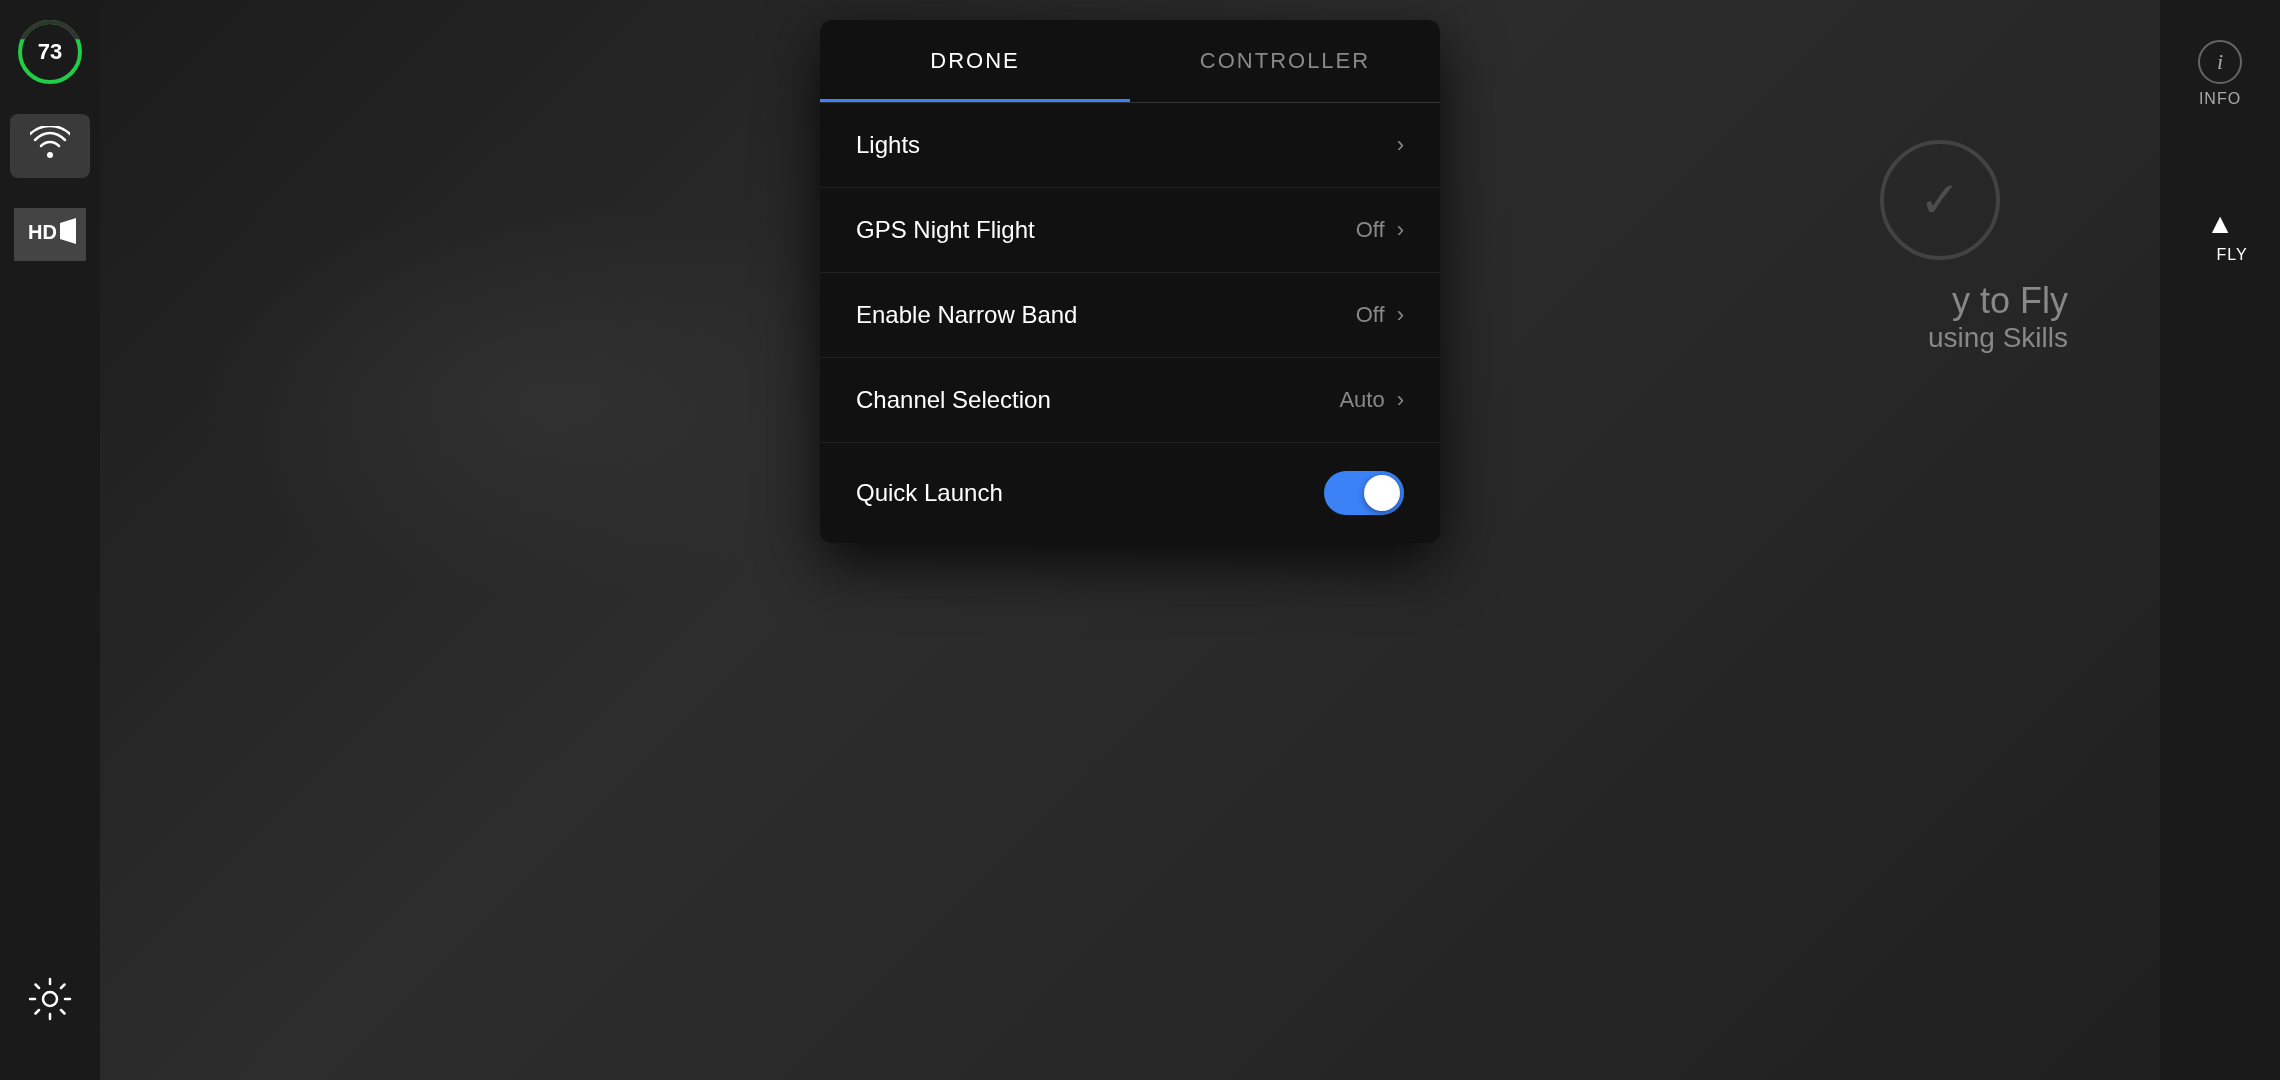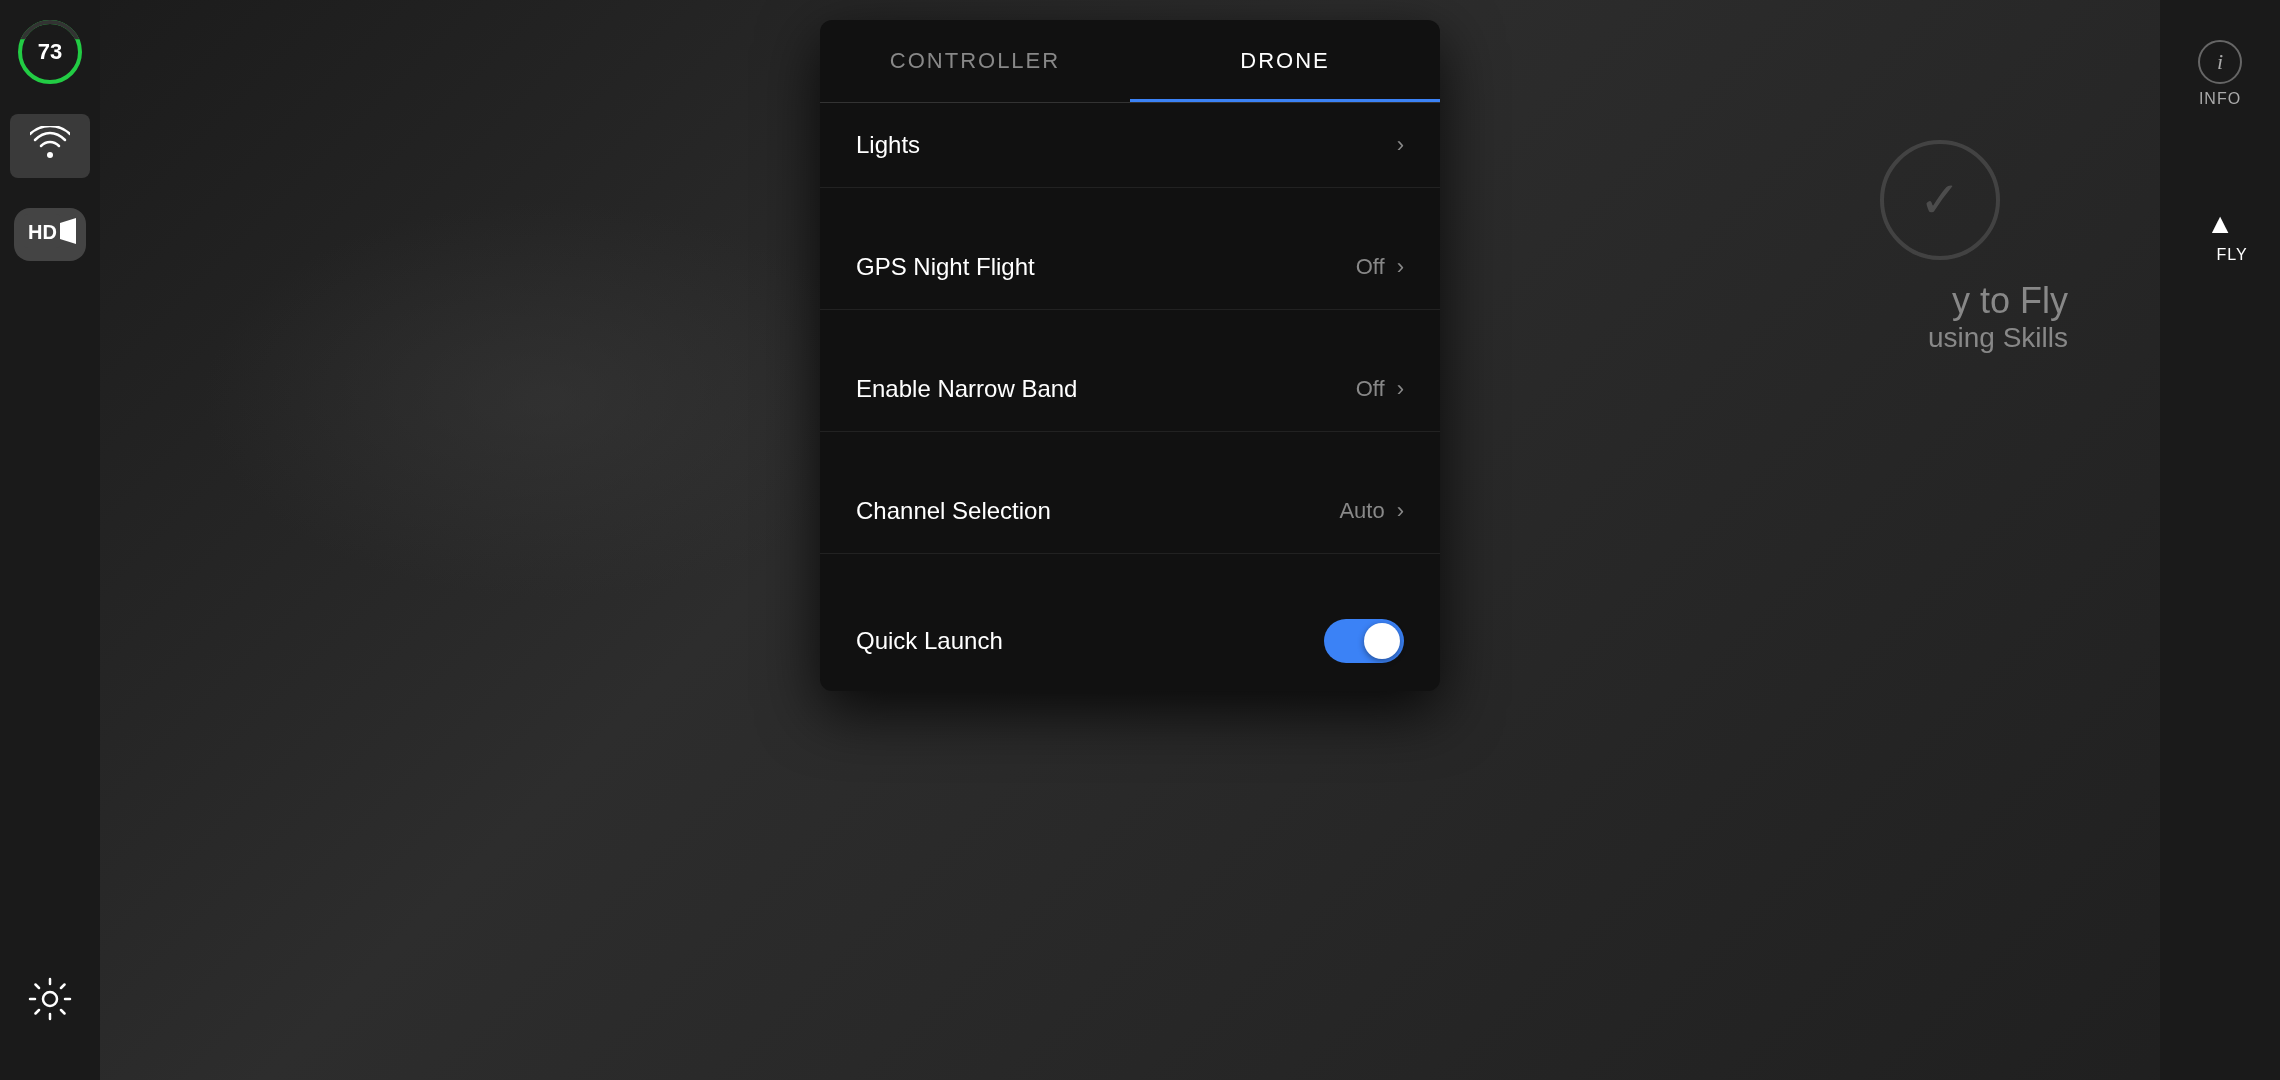--- a/index.html
+++ b/index.html
@@ -92,21 +92,21 @@
       display: flex;
       align-items: center;
       justify-content: center;
     }
 
     .hd-symbol {
       color: #fde047;
       font-size: 26px;
       background: #444;
       padding: 6px 10px;
-      border-radius: 16px;
+      border-radius: 0;
     }
 
     .gear-icon-container {
       display: flex;
       align-items: center;
       justify-content: center;
       margin-top: auto;
       margin-bottom: 30px;
     }
 
@@ -275,21 +275,20 @@
       left: 0;
       right: 0;
       height: 3px;
       background: #3b82f6;
     }
 
     
     .settings-list {
       display: flex;
       flex-direction: column;
-      gap: 37px;
     }
 
     .settings-row {
       display: flex;
       align-items: center;
       justify-content: space-between;
       padding: 28px 36px;
       border-bottom: 1px solid #222;
       cursor: pointer;
     }
@@ -445,25 +444,25 @@
     <span class="right-sidebar-label active">FLY</span>
   </div>
 </div>
 
 <div class="main-content">
 
   <div class="modal-overlay">
     <div class="settings-panel">
 
       <div class="tabs-header">
+        <div class="tab-item active">
+          <span>DRONE</span>
+        </div>
         <div class="tab-item">
           <span>CONTROLLER</span>
-        </div>
-        <div class="tab-item active">
-          <span>DRONE</span>
         </div>
       </div>
 
       <div class="settings-list">
 
         <div class="settings-row">
           <span class="settings-row-label">Lights</span>
           <div class="settings-row-right">
             <span class="chevron-right">›</span>
           </div>

